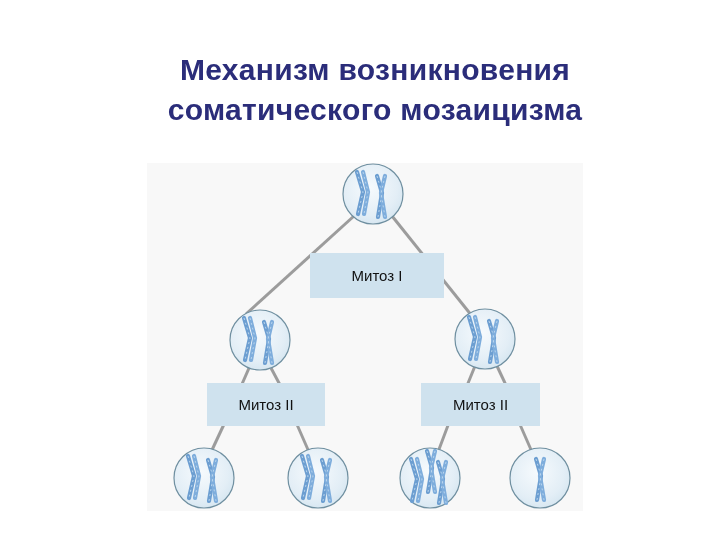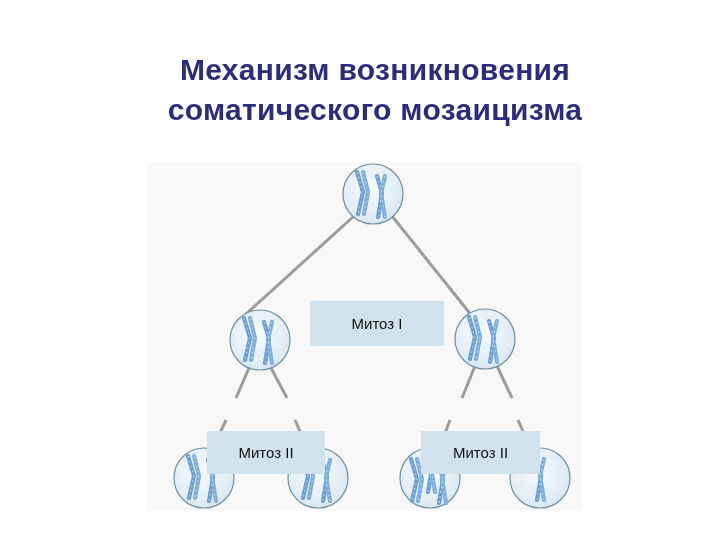--- a/index.html
+++ b/index.html
@@ -45,21 +45,20 @@
     }
     .label-box {
       position: absolute;
       background: #cfe2ee;
       color: #111111;
       font-family: "Liberation Sans", sans-serif;
       font-size: 15px;
       display: flex;
       align-items: center;
       justify-content: center;
-      margin-top: 48px;
     }
   </style>
 </head>
 <body>
 
 <div class="slide-title">
   <span class="line">Механизм возникновения</span>
   <span class="line">соматического мозаицизма</span>
 </div>
 

